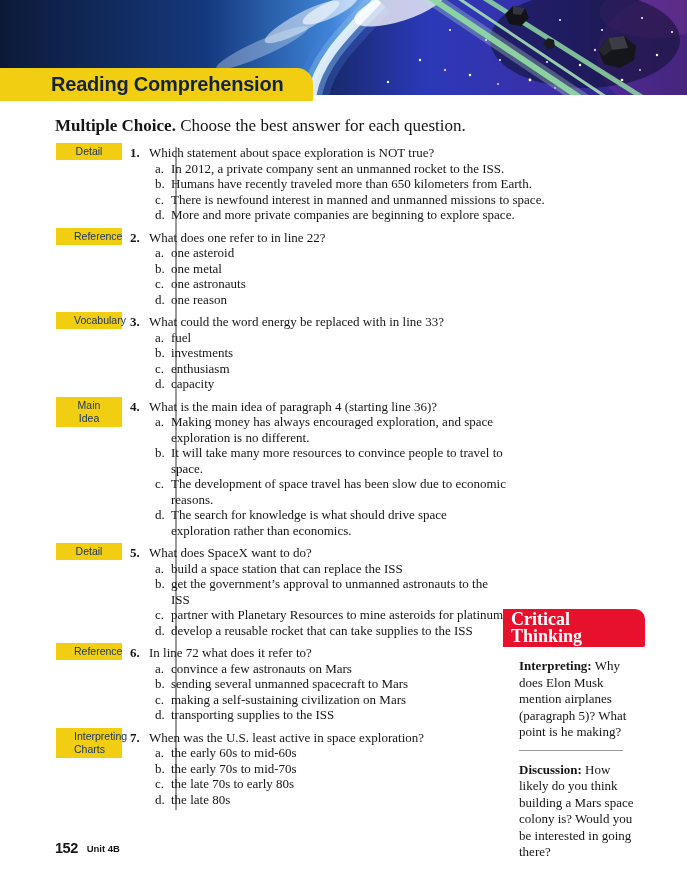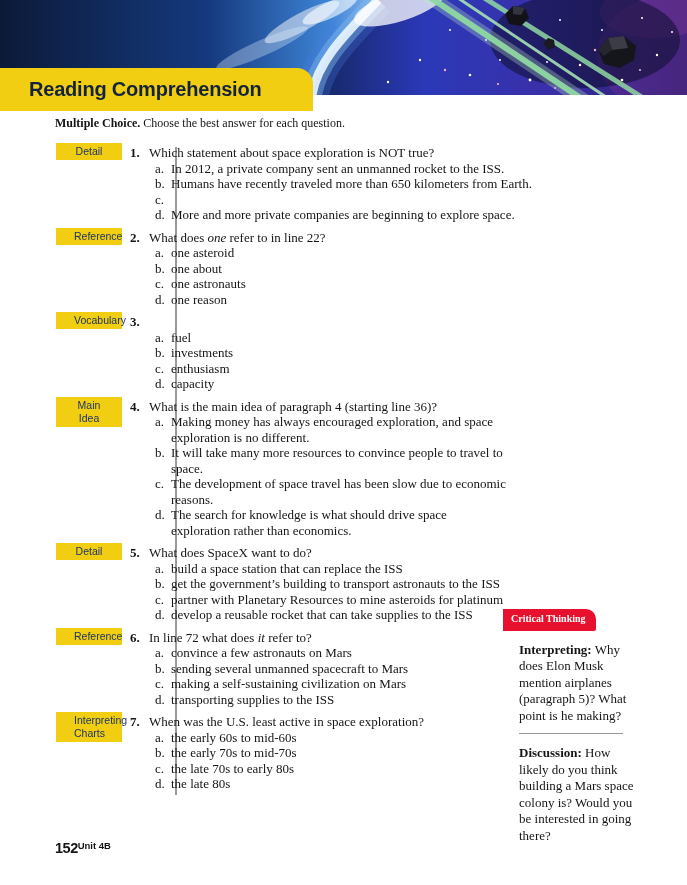--- a/index.html
+++ b/index.html
@@ -3,60 +3,60 @@
 <meta charset="utf-8">
 <style>
   html,body{margin:0;padding:0;}
   body{
     width:687px;height:885px;position:relative;background:#fff;
     font-family:"Liberation Serif", serif;color:#151515;overflow:hidden;
   }
   
   .header-photo{position:absolute;top:0;left:0;width:687px;height:95px;display:block;}
   .banner{
-    position:absolute;top:68px;left:0;width:313px;height:43px;box-sizing:border-box;
+    position:absolute;top:68px;left:0;width:313px;height:33px;box-sizing:border-box;
     background:#F2CE12;border-top-right-radius:16px;
-    display:flex;align-items:center;padding-left:29px;z-index:3;
+    display:flex;align-items:center;padding-left:51px;z-index:3;
   }
   .banner-title{
     font-family:"Liberation Sans", sans-serif;font-weight:bold;font-size:20px;
     color:#13233C;letter-spacing:-0.2px;
   }
   
-  .instructions{position:absolute;top:116px;left:55px;font-size:12px;}
+  .instructions{position:absolute;top:116px;left:55px;font-size:17px;}
   .instructions .bold{font-weight:bold;}
   
   .content{position:absolute;top:145px;left:55px;width:520px;}
   .vline{position:absolute;left:120px;top:2px;bottom:4px;width:2px;background:#9a9a9a;}
   .question{position:relative;padding-left:75px;margin-bottom:7px;font-size:13px;line-height:15.5px;}
   .side-label{
     position:absolute;left:1px;top:-2px;width:66px;box-sizing:border-box;
     background:#F2CE12;color:#1C3664;font-family:"Liberation Sans", sans-serif;
     font-size:10.5px;line-height:13px;text-align:center;padding:2px 18px;
   }
   .q-head{display:flex;}
   .q-num{font-weight:bold;width:19px;flex:none;}
-  .q-italic{font-style:italic;}
+  .q-italic{}
   .option{display:flex;padding-left:25px;}
   .opt-letter{width:16px;flex:none;}
   .questions-list .question:nth-child(4) .opt-text,
   .questions-list .question:nth-child(5) .opt-text{max-width:335px;}
   
   .sidebar{position:absolute;left:503px;top:609px;width:142px;font-size:13px;line-height:16.5px;}
   .ct-banner{
-    display:inline-block;background:#E8112D;color:#fff;font-weight:bold;font-size:10px;
+    display:inline-block;background:#E8112D;color:#fff;font-weight:bold;font-size:18px;
     padding:2px 10px 3px 8px;border-top-right-radius:10px;border-bottom-right-radius:2px;
   }
   .ct-section{margin-left:16px;width:122px;font-family:Liberation Serif, serif;}
   .ct-section.first{margin-top:11px;}
   .ct-label{font-weight:bold;}
   .ct-divider{margin:9px 0 11px 16px;width:104px;border:none;border-top:1.5px solid #999;}
   
   .footer{
-    position:absolute;left:55px;top:840px;display:flex;align-items:flex-start;
+    position:absolute;left:55px;top:840px;display:flex;align-items:center;gap:9px;
     font-family:"Liberation Sans", sans-serif;font-weight:bold;
   }
   .page-num{font-size:14.5px;letter-spacing:-0.5px;}
   .unit-label{font-size:9.5px;}
 </style>
 </head>
 <body>
 
 <svg class="header-photo" width="687" height="95" viewBox="0 0 687 95" preserveAspectRatio="none" aria-hidden="true">
   <defs>
@@ -156,20 +156,21 @@
     <span class="opt-text">In 2012, a private company sent an unmanned rocket to the ISS.</span>
   </div>
 
   <div class="option">
     <span class="opt-letter">b.</span>
     <span class="opt-text">Humans have recently traveled more than 650 kilometers from Earth.</span>
   </div>
 
   <div class="option">
     <span class="opt-letter">c.</span>
+    <span class="opt-text">There is newfound interest in manned and unmanned missions to space.</span>
   </div>
 
   <div class="option">
     <span class="opt-letter">d.</span>
     <span class="opt-text">More and more private companies are beginning to explore space.</span>
   </div>
 </div>
   </div>
 
   <div class="question">
@@ -179,39 +180,40 @@
       <span class="q-text"><span>What does </span><span class="q-italic">one</span><span> refer to in line 22?</span></span>
     </div>
     <div>
   <div class="option">
     <span class="opt-letter">a.</span>
     <span class="opt-text">one asteroid</span>
   </div>
 
   <div class="option">
     <span class="opt-letter">b.</span>
-    <span class="opt-text">one about</span>
+    <span class="opt-text">one metal</span>
   </div>
 
   <div class="option">
     <span class="opt-letter">c.</span>
     <span class="opt-text">one astronauts</span>
   </div>
 
   <div class="option">
     <span class="opt-letter">d.</span>
     <span class="opt-text">one reason</span>
   </div>
 </div>
   </div>
 
   <div class="question">
     <div class="side-label">Vocabulary</div>
     <div class="q-head">
       <span class="q-num">3.</span>
+      <span class="q-text"><span>What could the word </span><span class="q-italic">energy</span><span> be replaced with in line 33?</span></span>
     </div>
     <div>
   <div class="option">
     <span class="opt-letter">a.</span>
     <span class="opt-text">fuel</span>
   </div>
 
   <div class="option">
     <span class="opt-letter">b.</span>
     <span class="opt-text">investments</span>
@@ -265,21 +267,21 @@
       <span class="q-text"><span>What does SpaceX want to do?</span><span class="q-italic"></span><span></span></span>
     </div>
     <div>
   <div class="option">
     <span class="opt-letter">a.</span>
     <span class="opt-text">build a space station that can replace the ISS</span>
   </div>
 
   <div class="option">
     <span class="opt-letter">b.</span>
-    <span class="opt-text">get the government’s building to transport astronauts to the ISS</span>
+    <span class="opt-text">get the government’s approval to unmanned astronauts to the ISS</span>
   </div>
 
   <div class="option">
     <span class="opt-letter">c.</span>
     <span class="opt-text">partner with Planetary Resources to mine asteroids for platinum</span>
   </div>
 
   <div class="option">
     <span class="opt-letter">d.</span>
     <span class="opt-text">develop a reusable rocket that can take supplies to the ISS</span>

